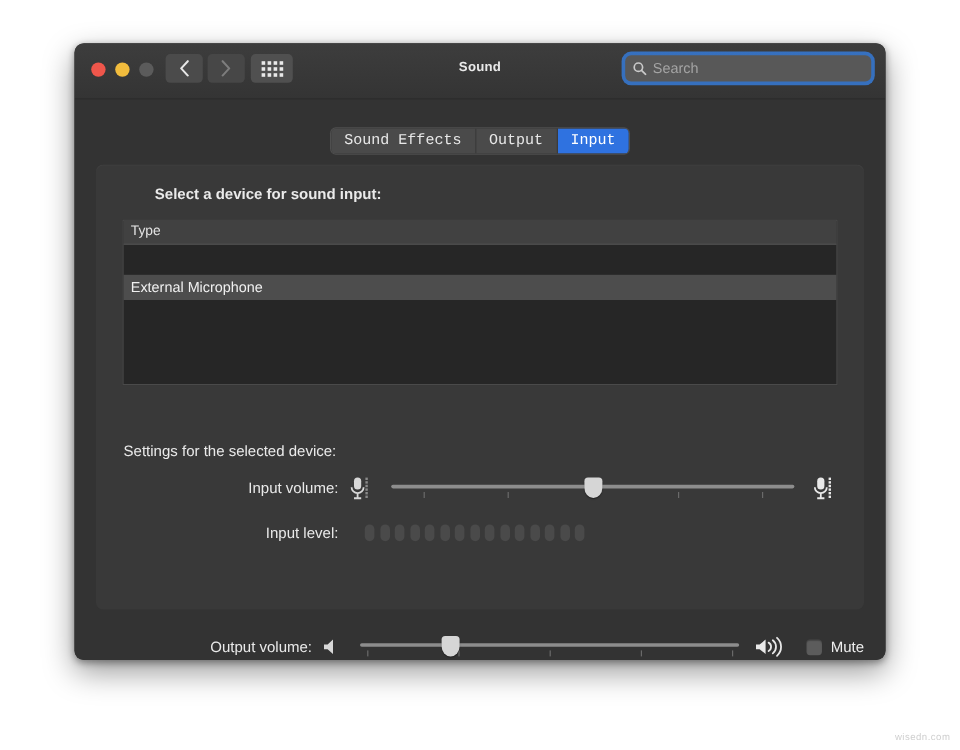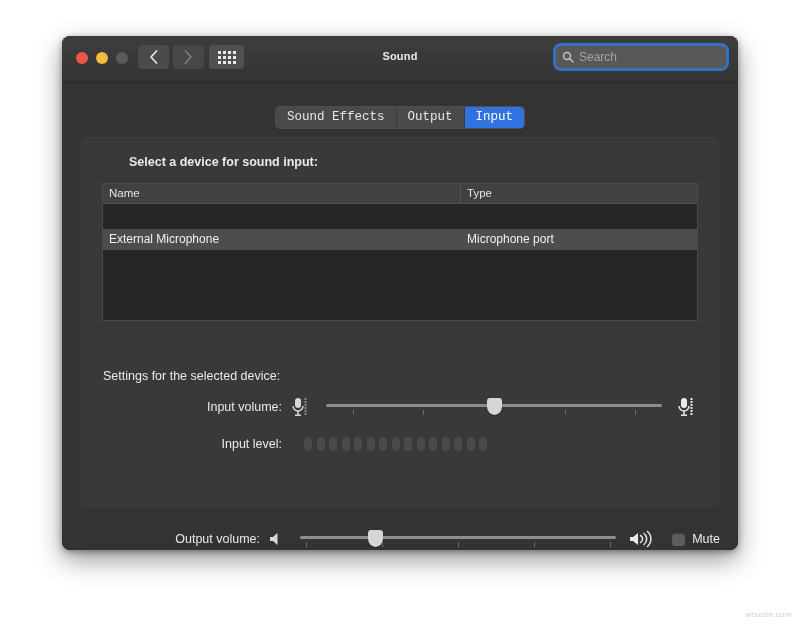--- a/index.html
+++ b/index.html
@@ -72,21 +72,21 @@
   .wtitle {
     position: absolute; left: 0; right: 0; top: 14px;
     text-align: center;
     font-size: 11px; font-weight: bold;
     color: #e9e9e9;
     letter-spacing: 0.2px;
   }
 
   .searchwrap {
     position: absolute; right: 12px; top: 10px;
-    width: 170px; height: 22px;
+    width: 170px; height: 22px; padding-left: 35px;
   }
   .searchfield {
     position: absolute; inset: 0;
     background: #585858;
     border-radius: 5px;
     box-shadow: 0 0 0 3px rgba(54,122,214,0.85);
     display: flex; align-items: center;
     padding-left: 6px;
     box-sizing: border-box;
   }
@@ -302,26 +302,24 @@
           <div class="seg active">Input</div>
         </div>
       </div>
 
       <div class="panel">
 
         <div class="sectlabel lbl-device">Select a device for sound input:</div>
 
         <div class="devtable">
           <div class="thead">
-            <div class="th th-name">Name</div>
             <div class="th th-type">Type</div>
           </div>
           <div class="trow">
             <div class="td td-name">External Microphone</div>
-            <div class="td td-type">Microphone port</div>
           </div>
         </div>
 
         <div class="sectlabel lbl-settings">Settings for the selected device:</div>
 
         <div class="row row-inputvol">
           <div class="rowlabel" style="width:180px">Input volume:</div>
           <div class="micicon" style="margin-left:8px">
             <svg width="22" height="22" viewBox="0 0 22 22" aria-hidden="true">
               <rect x="5" y="2" width="6" height="10" rx="3" fill="#d8d8d8"></rect>

